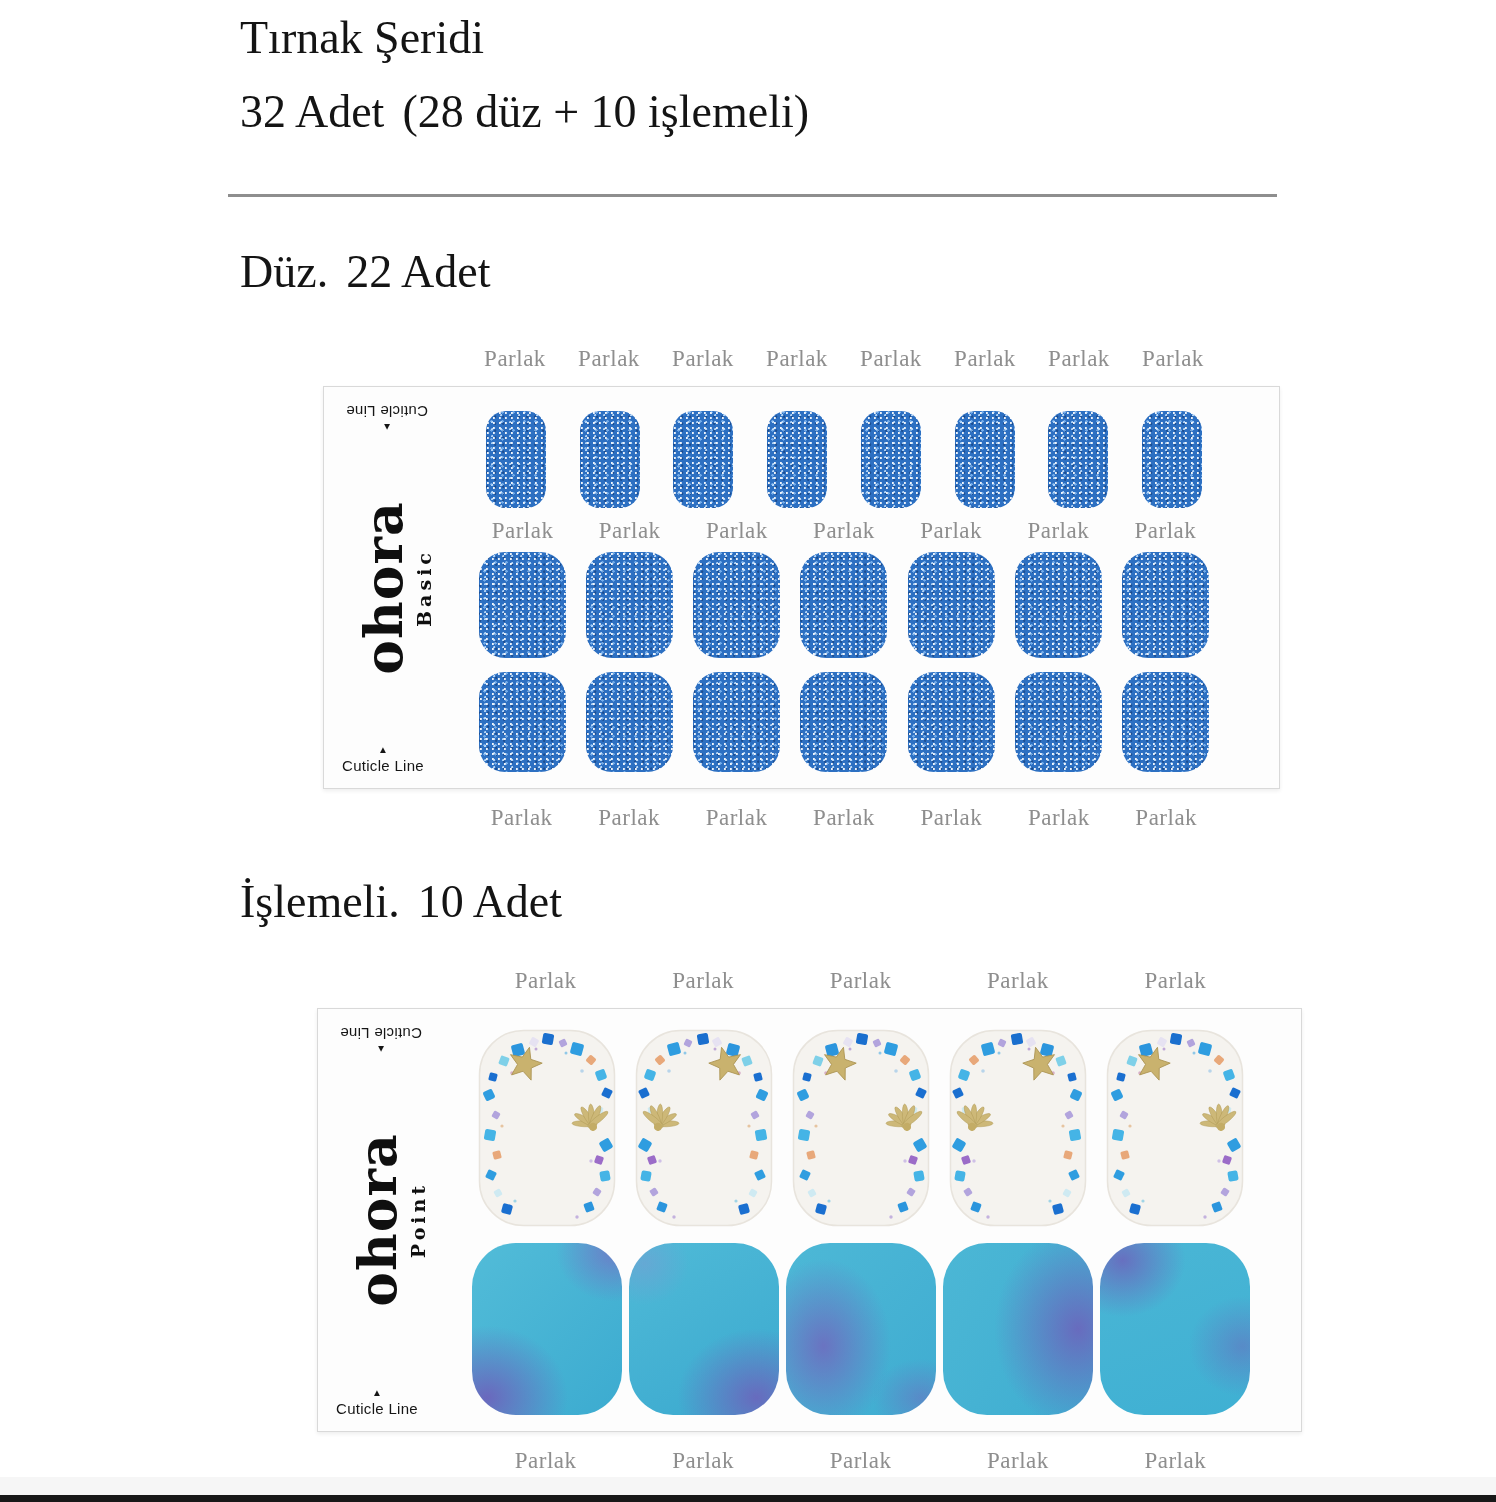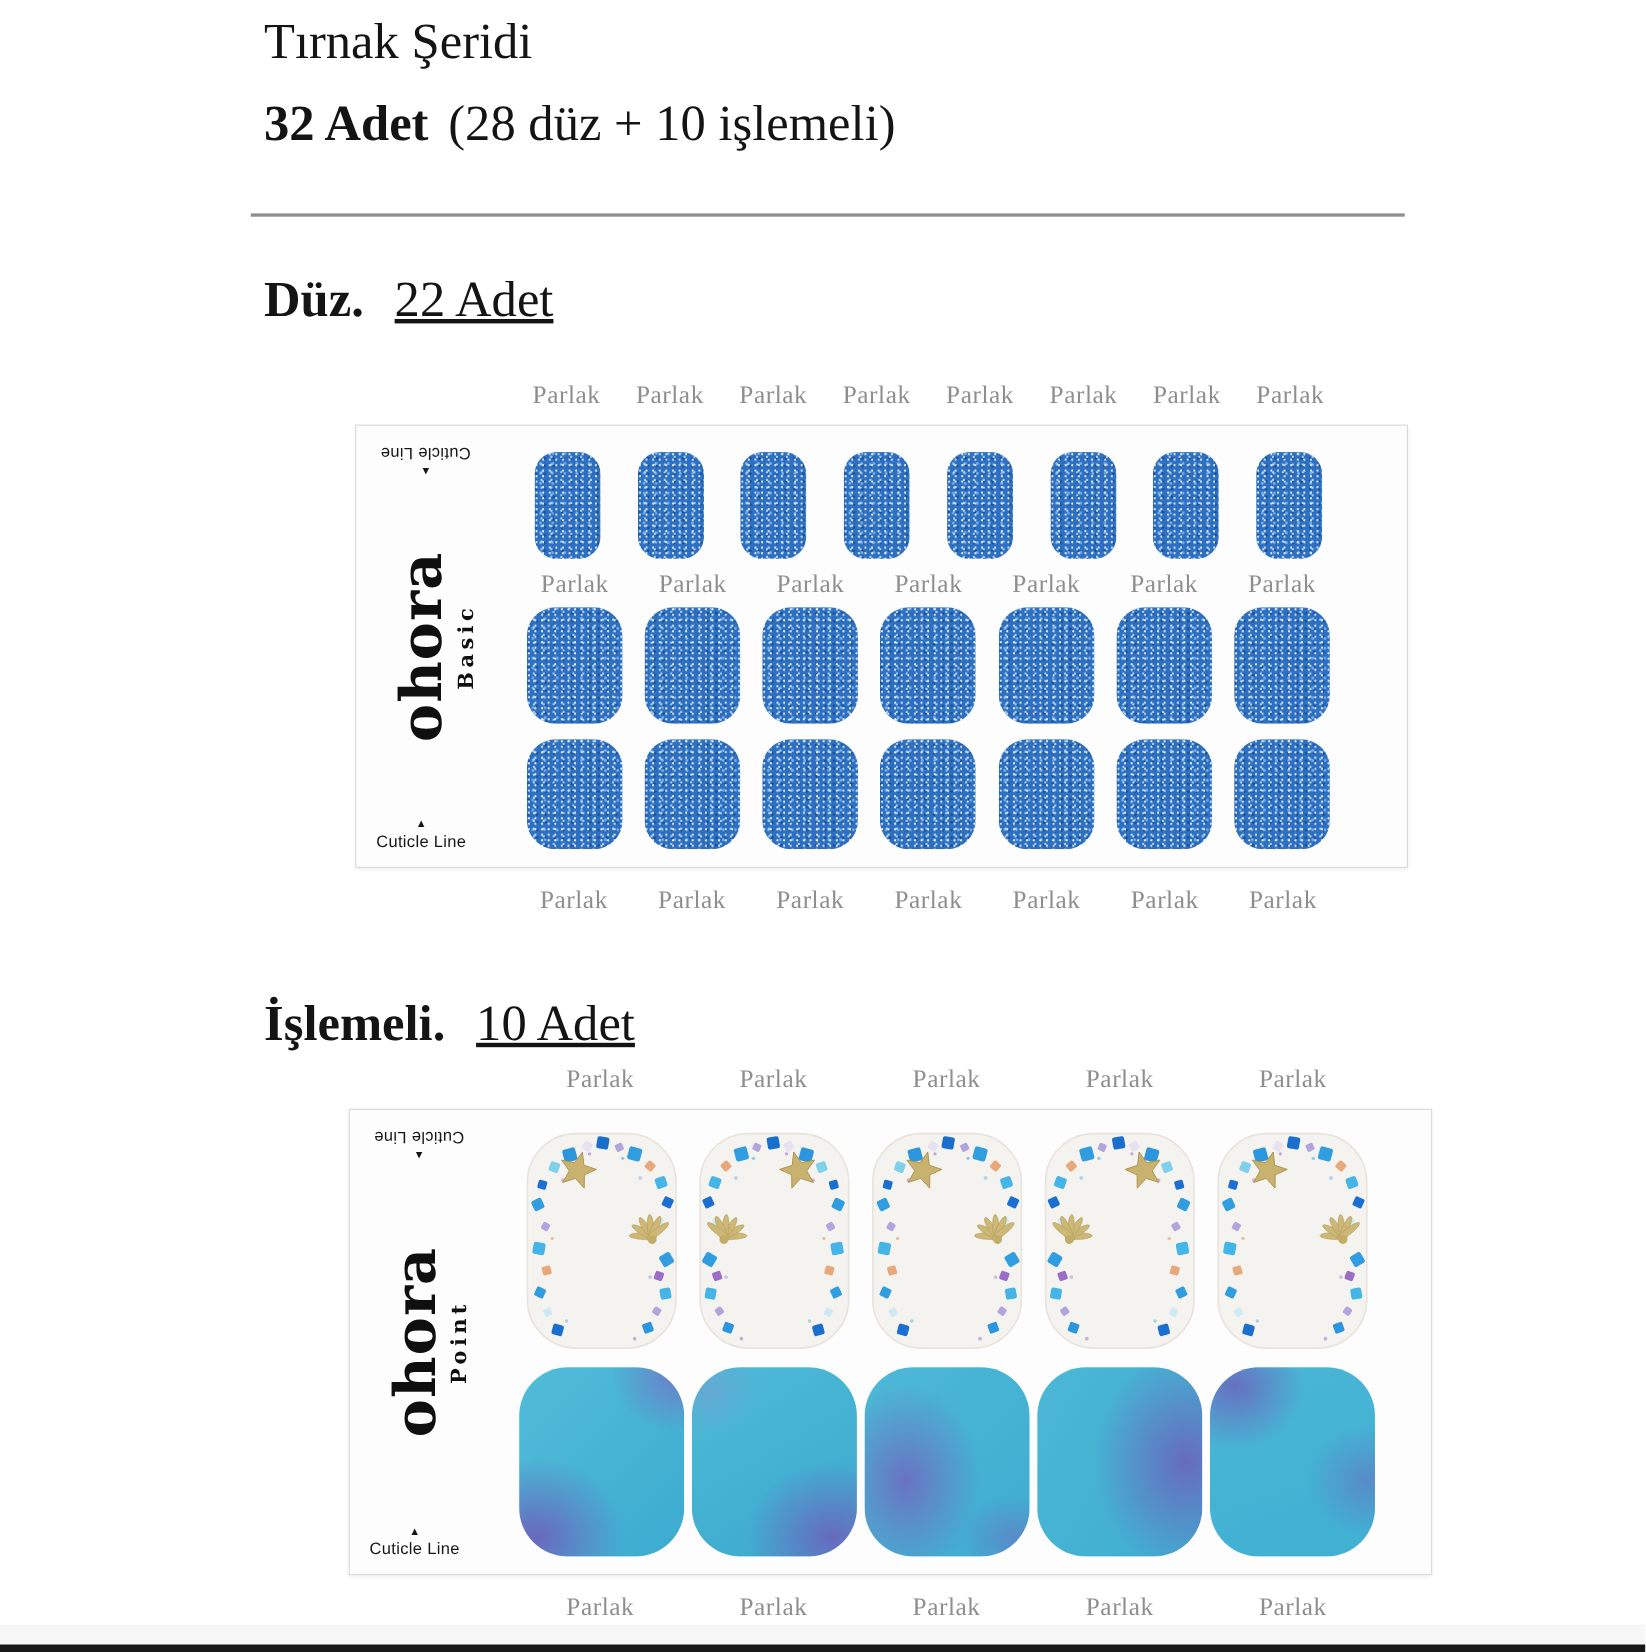--- a/index.html
+++ b/index.html
@@ -3,27 +3,27 @@
 <meta charset="utf-8">
 <style>
   html,body{margin:0;padding:0;background:#fff;}
   .page{position:relative;width:1496px;height:1502px;background:#fff;overflow:hidden;
         font-family:"Liberation Serif",serif;color:#141414;}
 
   
   .title-block{position:absolute;left:240px;top:10px;}
   .t1{font-size:46px;line-height:56px;}
   .t2{font-size:46px;line-height:56px;margin-top:18px;}
-  .b{font-weight:bold;}
+  .b{font-weight:normal;}
   .gap{display:inline-block;width:18px;}
   .rule{position:absolute;left:228px;top:194px;width:1049px;height:3px;background:#8e8e8e;}
   .h2{position:absolute;font-size:46px;line-height:52px;}
-  .h2 .cnt{margin-left:28px;text-decoration:underline;}
+  .h2 .cnt{margin-left:18px;}
   .h-flat{left:240px;top:246px;}
-  .h-dec{left:240px;top:904px;}
+  .h-dec{left:240px;top:876px;}
 
   
   .sheet{position:absolute;margin-left:40px;}
   .sheet1{left:283px;top:346px;width:957px;}
   .sheet2{left:277px;top:968px;width:985px;}
 
   .label-row{display:flex;}
   .sheet1 .label-row, .card1 .label-row{margin-left:145px;margin-right:60px;}
   .sheet2 .label-row{margin-left:150px;margin-right:48px;}
   .parlak{flex:1;text-align:center;font-size:23px;line-height:26px;color:#8e8e8e;letter-spacing:.5px;}

